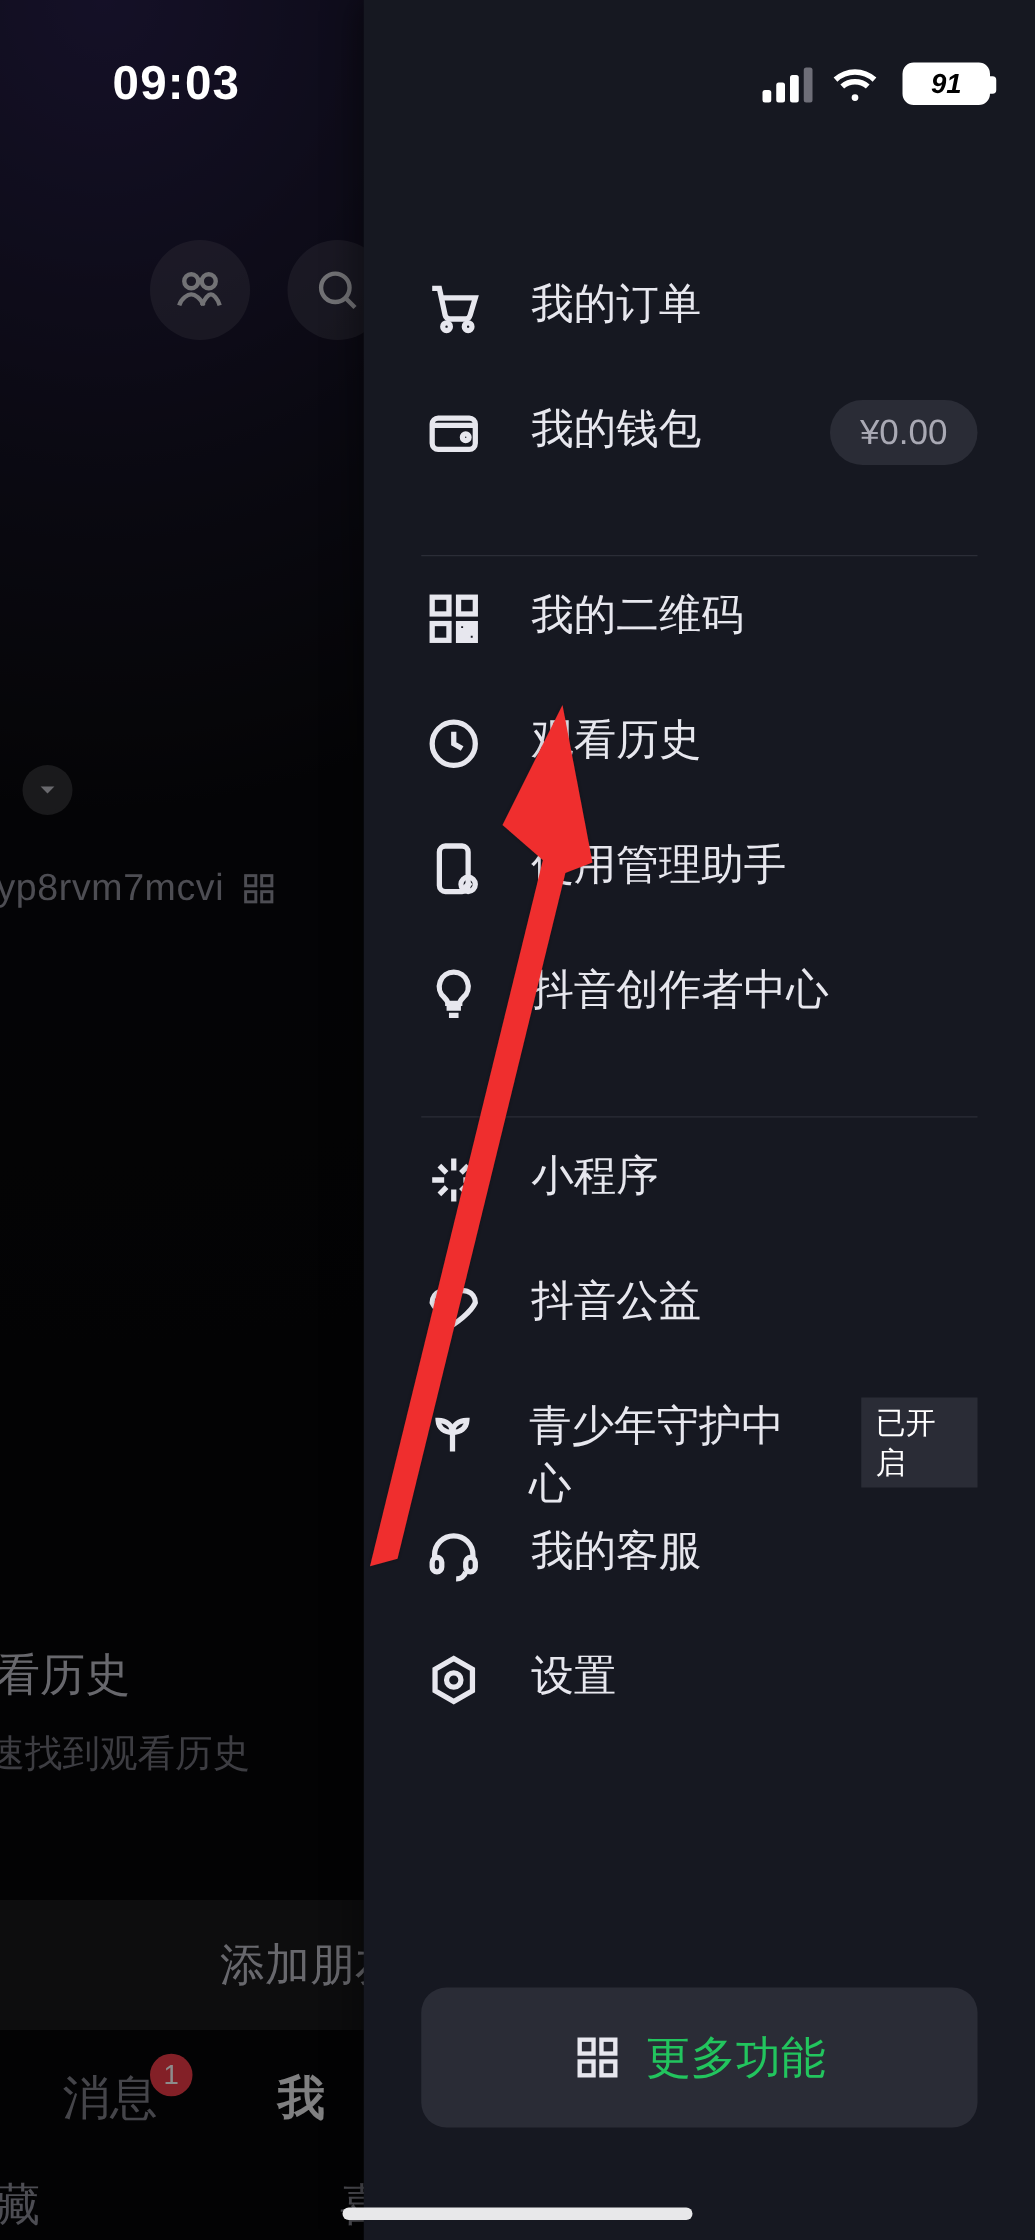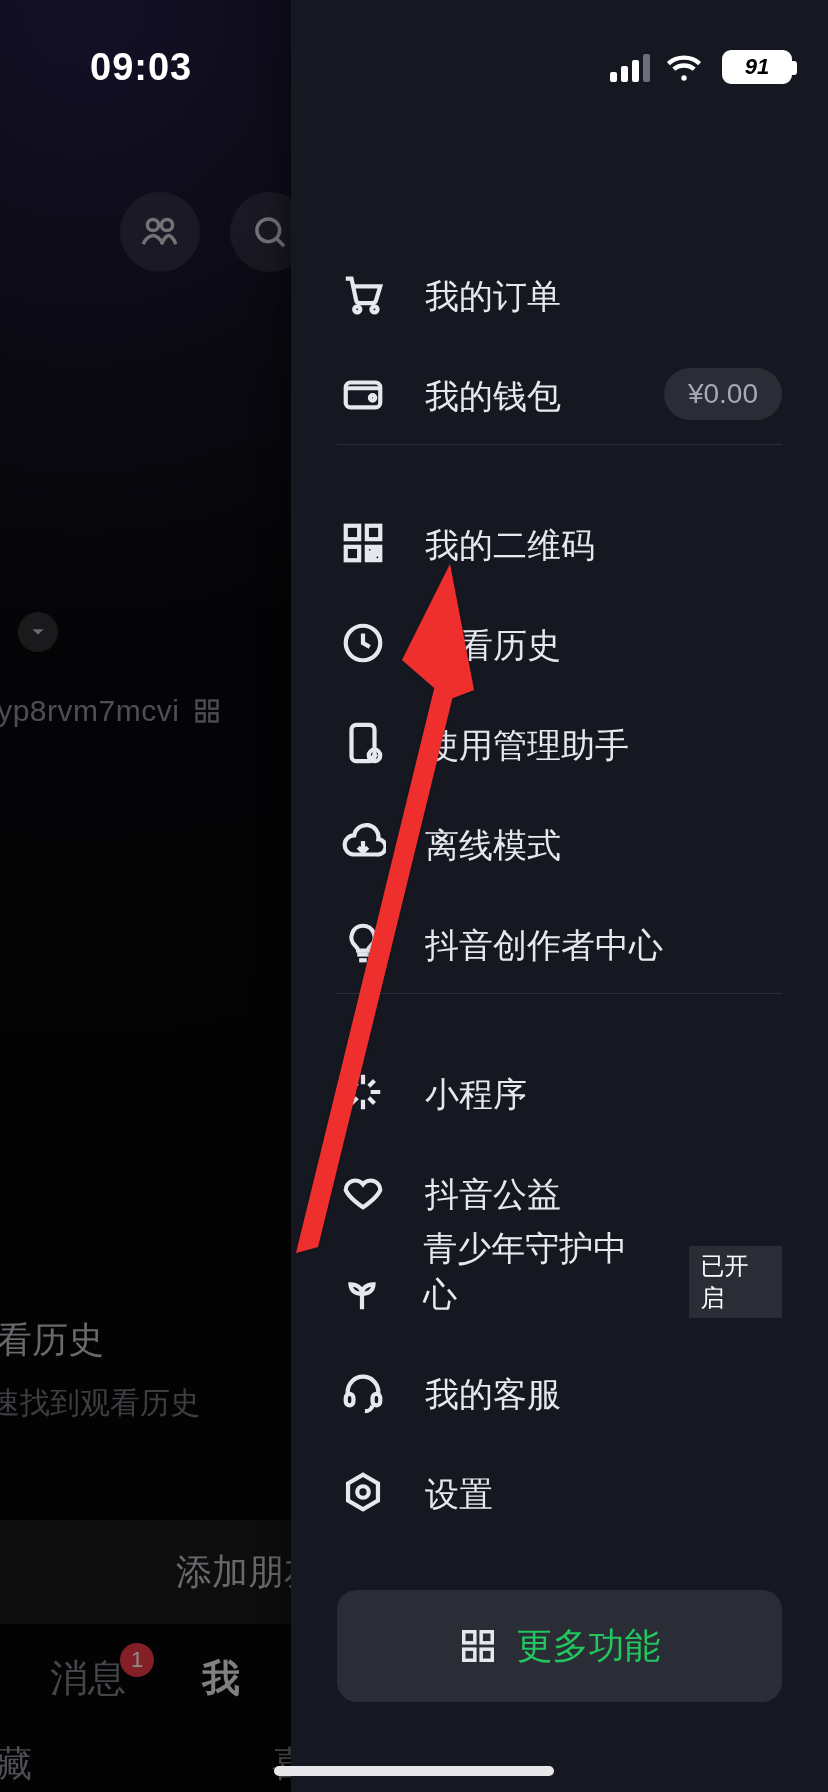--- a/index.html
+++ b/index.html
@@ -112,21 +112,21 @@
   font-size: 36px;
   color: #8c8c97;
 }
 
 
 .bg-bottom-tabs {
   position: absolute;
   bottom: 88px;
   left: 50px;
   display: flex;
-  gap: 76px;
+  gap: 96px;
   align-items: center;
 }
 .bg-bottom-tabs .tab { position: relative; font-size: 38px; color: #7d7d87; }
 .bg-bottom-tabs .tab.active { color: #e8e8ea; font-weight: 600; }
 .badge {
   position: absolute; top: -10px; right: -28px;
   min-width: 34px; height: 34px; border-radius: 17px;
   background: #ef3b47; color: #fff;
   font-size: 22px; display: flex; align-items:center; justify-content:center;
   padding: 0 6px;
@@ -138,21 +138,21 @@
   top: 0; right: 0; bottom: 0;
   width: 537px;                 
   background: #161821;
   z-index: 3;
   padding: 220px 46px 0 46px;
   box-shadow: -8px 0 24px rgba(0,0,0,.35);
 }
 .drawer .menu { display: flex; flex-direction: column; }
 .menu-item {
   display: flex;
-  align-items: flex-end;
+  align-items: flex-start;
   gap: 36px;
   height: 100px;
   color: #e7e7ee;
   font-size: 34px;
 }
 .menu-item .ico {
   width: 52px; height: 52px;
   display: flex; align-items: center; justify-content: center;
 }
 .menu-item .ico svg { width: 46px; height: 46px; stroke: #e7e7ee; fill: none; stroke-width: 2.2; }
@@ -370,30 +370,20 @@
         <span class="ico">
           <svg viewBox="0 0 24 24">
               <rect x="6" y="2.5" width="12" height="19" rx="2.5"></rect>
               <path d="M15 18.5a3 3 0 1 0 6 0 3 3 0 0 0-6 0z"></path>
               <path d="M16.3 18.6l1 1 1.8-1.9"></path>
             </svg>
         </span>
         <span class="label">使用管理助手</span>
       </div>
 
-      <div class="menu-item">
-        <span class="ico">
-          <svg viewBox="0 0 24 24">
-              <path d="M7 18a5 5 0 0 1 .4-9.98A6 6 0 0 1 20 10a4 4 0 0 1-.5 8H7z"></path>
-              <path d="M12 11v5"></path>
-              <path d="M9.5 14.2L12 16.7l2.5-2.5"></path>
-            </svg>
-        </span>
-        <span class="label">离线模式</span>
-      </div>
 
       <div class="menu-item">
         <span class="ico">
           <svg viewBox="0 0 24 24">
               <path d="M9 18h6"></path>
               <path d="M10 21h4"></path>
               <path d="M12 3a6 6 0 0 0-4 10.5c.9.9 1.5 1.6 1.5 2.5h5c0-.9.6-1.6 1.5-2.5A6 6 0 0 0 12 3z"></path>
             </svg>
         </span>
         <span class="label">抖音创作者中心</span>

